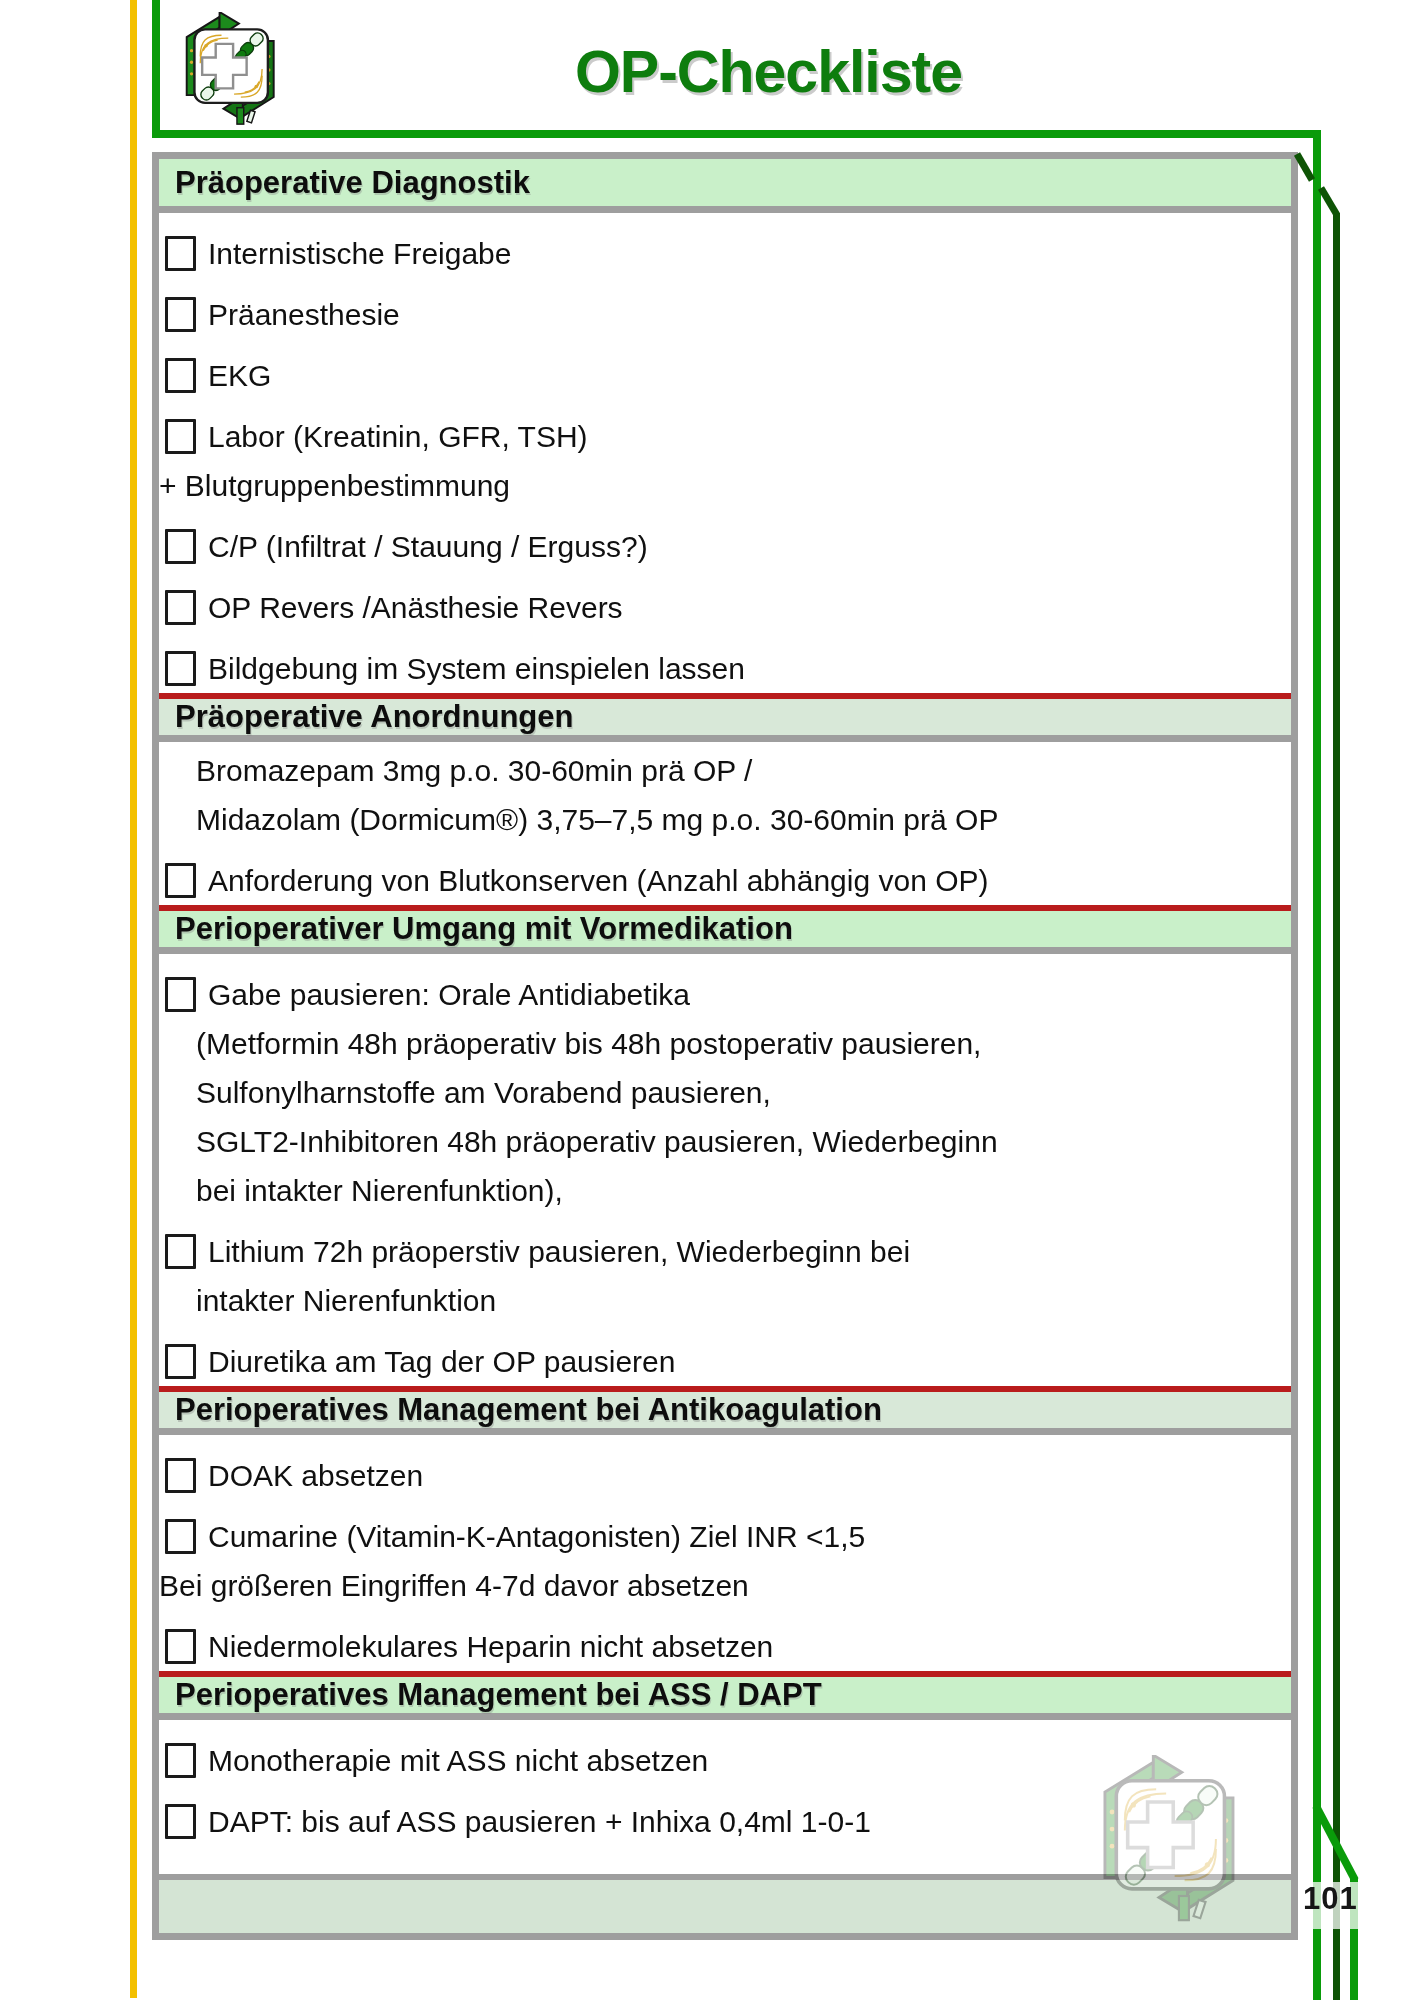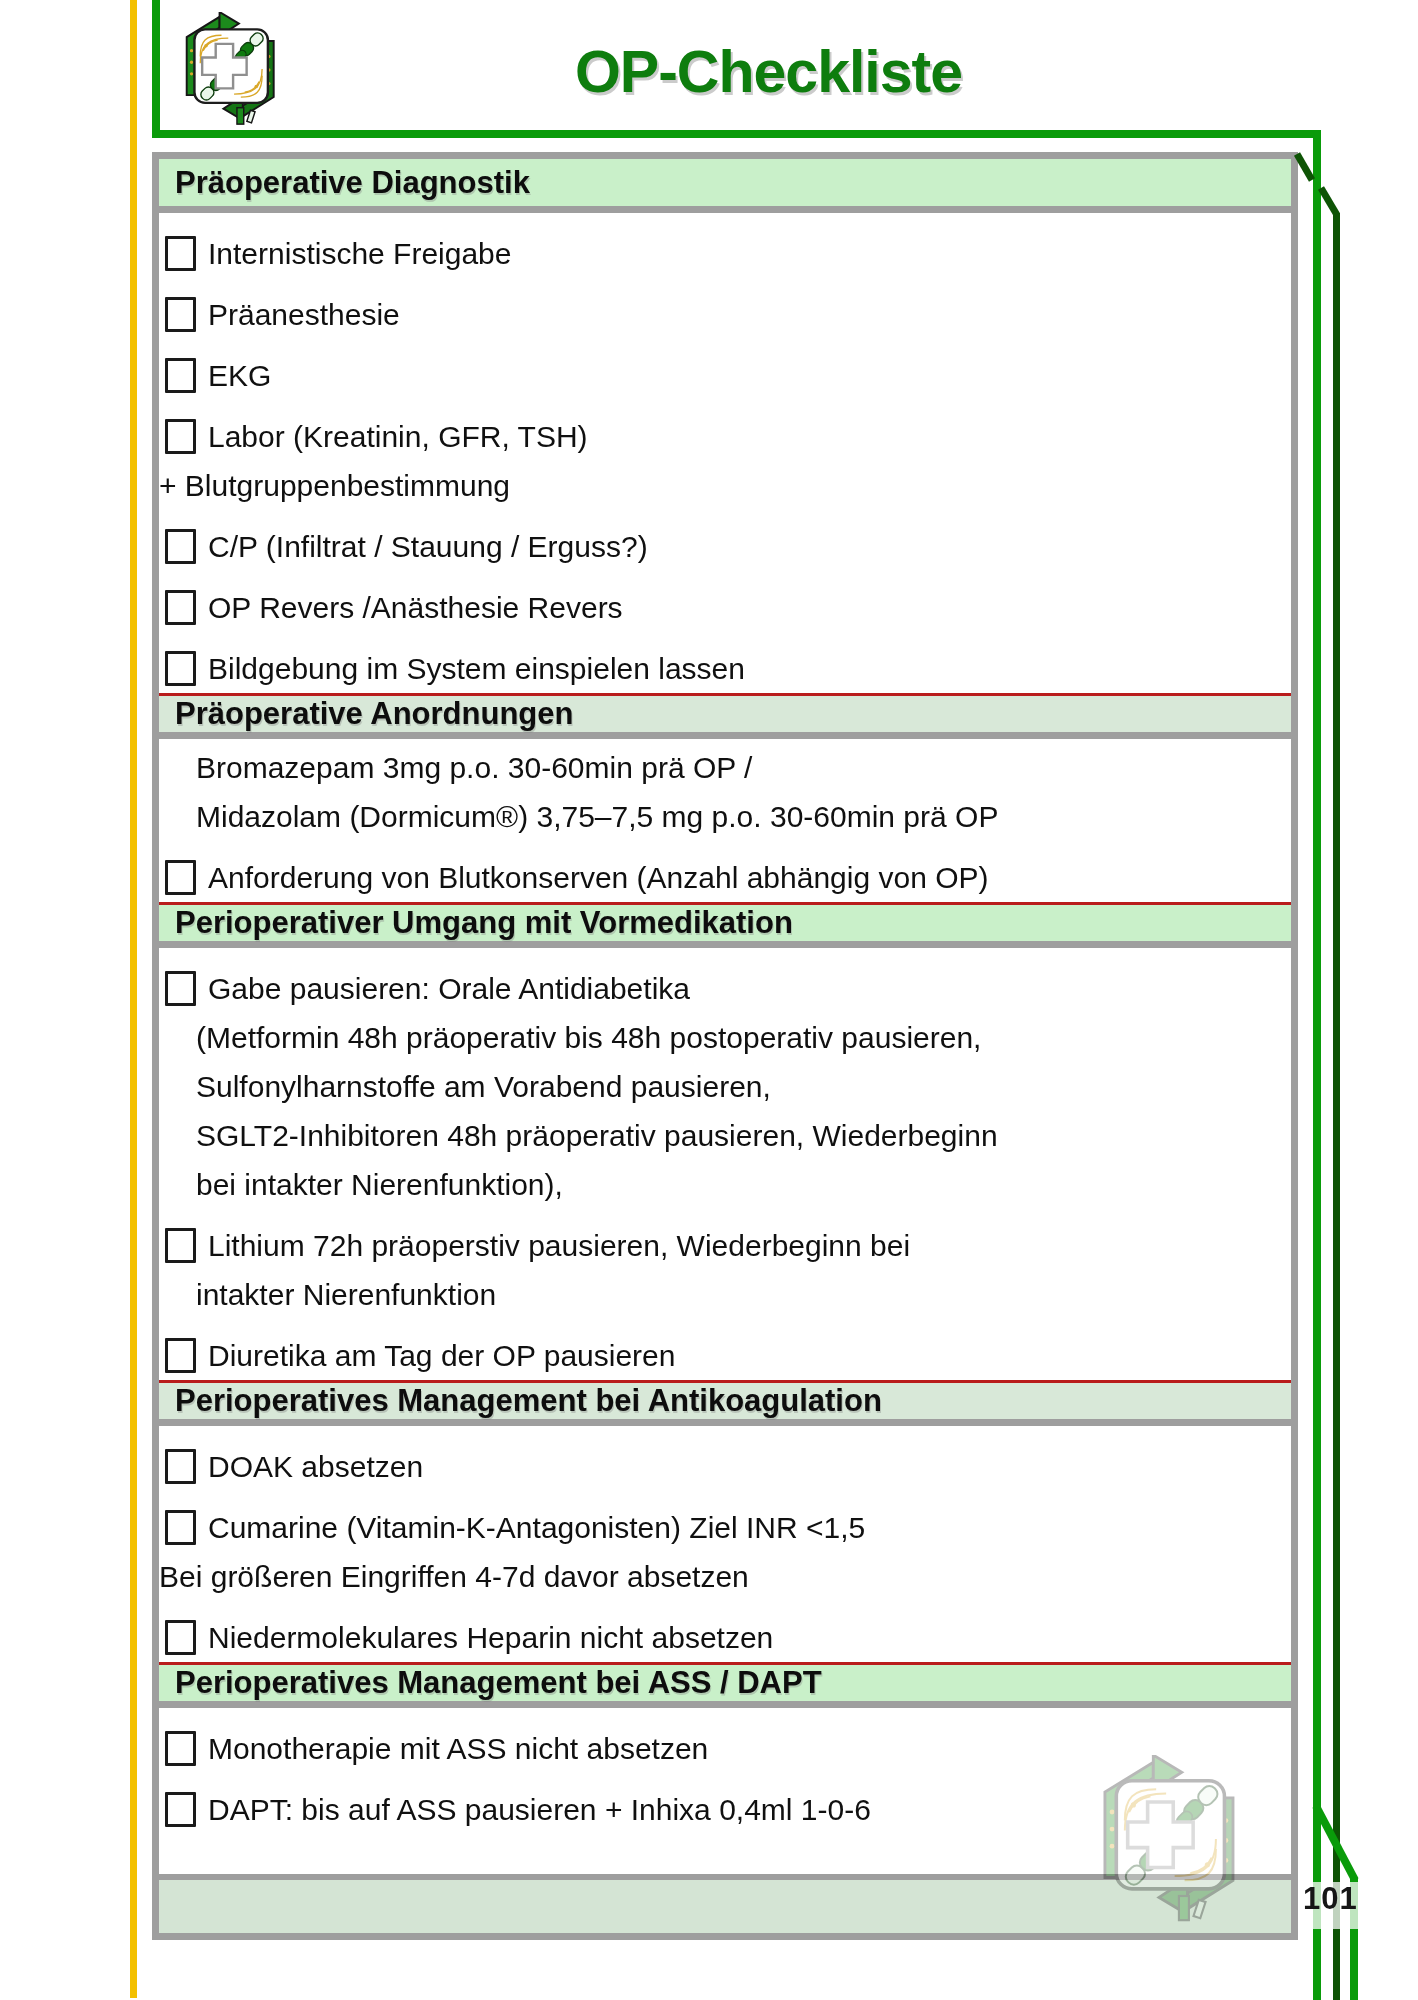--- a/index.html
+++ b/index.html
@@ -37,21 +37,21 @@
     left:152px;top:152px;width:1146px;height:1788px;
     box-sizing:border-box;
     border:7px solid #9e9e9e;
     background:#ffffff;
     display:flex;flex-direction:column;
   }
   .sections{display:flex;flex-direction:column;flex:1;min-height:0;}
   .sec-header{
     box-sizing:content-box;
     height:36px;
-    border-top:3px solid #b91c1c;
+    border-top:6px solid #b91c1c;
     border-bottom:7px solid #9e9e9e;
     display:flex;align-items:center;
     padding-left:16px;
     font-size:31px;font-weight:bold;color:#0d0d0d;
     text-shadow:1px 2px 0 rgba(130,130,130,0.35);
     white-space:nowrap;
   }
   .sec-header.first{border-top:none;height:47px;}
   .sec-header.mint{background:#c9f0c9;}
   .sec-header.sage{background:#d8e8d8;}
@@ -246,21 +246,21 @@
         </div>
       </div>
       <div class="sec-header mint">Perioperatives Management bei ASS / DAPT</div>
       <div class="sec-items">
         <div class="row check">
           <span class="cbox"></span>
           <span>Monotherapie mit ASS nicht absetzen</span>
         </div>
         <div class="row check">
           <span class="cbox"></span>
-          <span>DAPT: bis auf ASS pausieren + Inhixa 0,4ml 1-0-6</span>
+          <span>DAPT: bis auf ASS pausieren + Inhixa 0,4ml 1-0-1</span>
         </div>
       </div>
     </div>
   <div class="footer-bar"></div>
 </div>
 
 <svg class="abs watermark" viewBox="0 0 130 120">
   <use href="#pharma-logo"></use>
 </svg>
 

